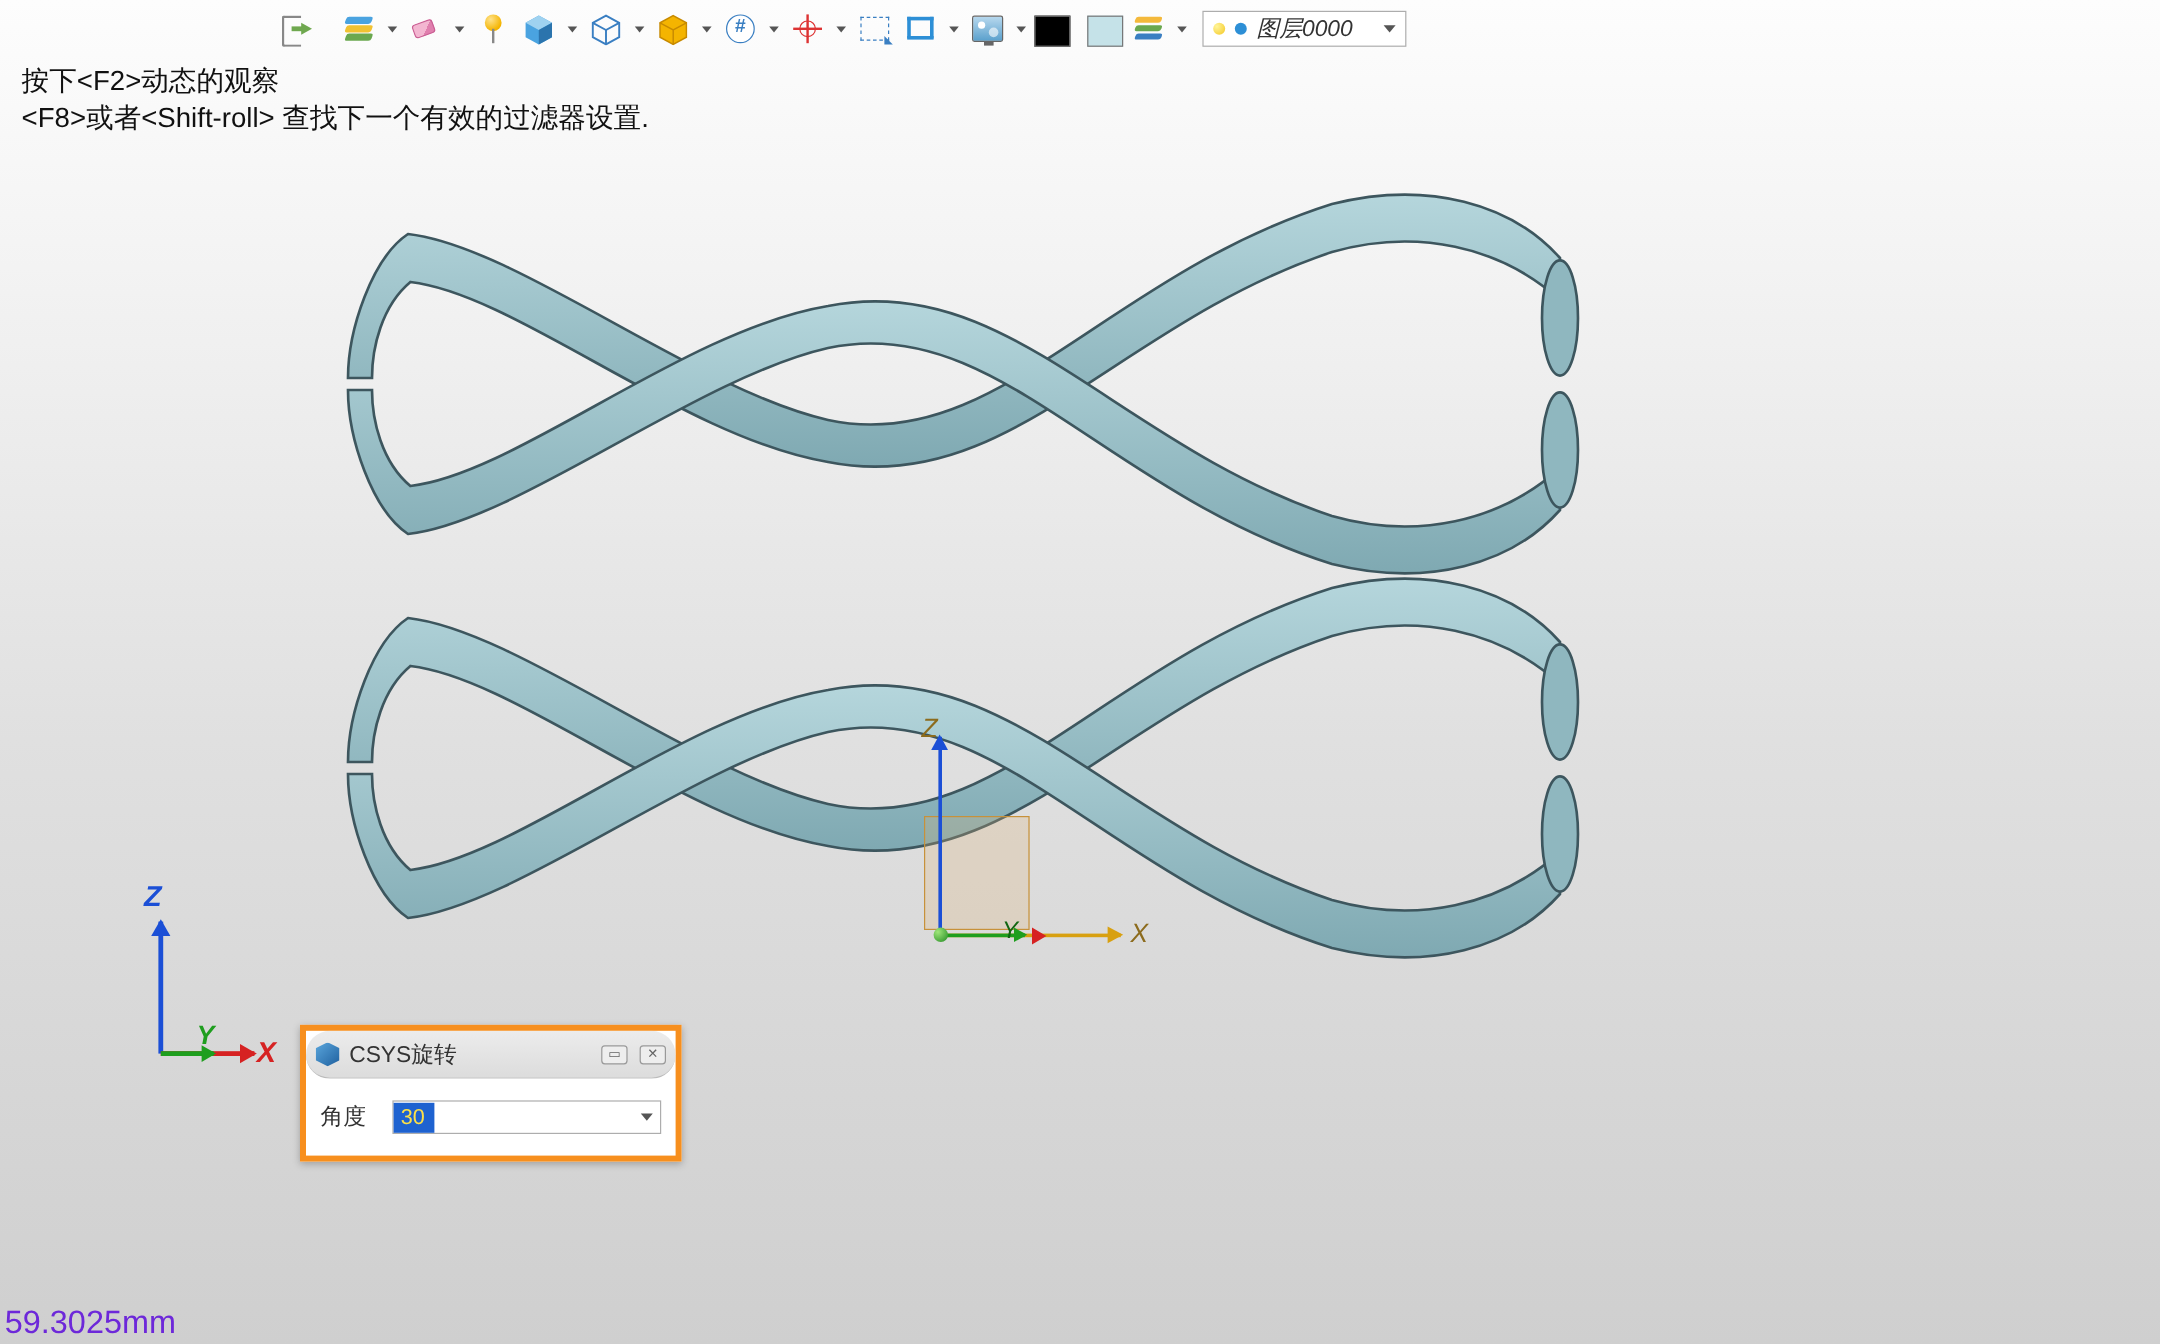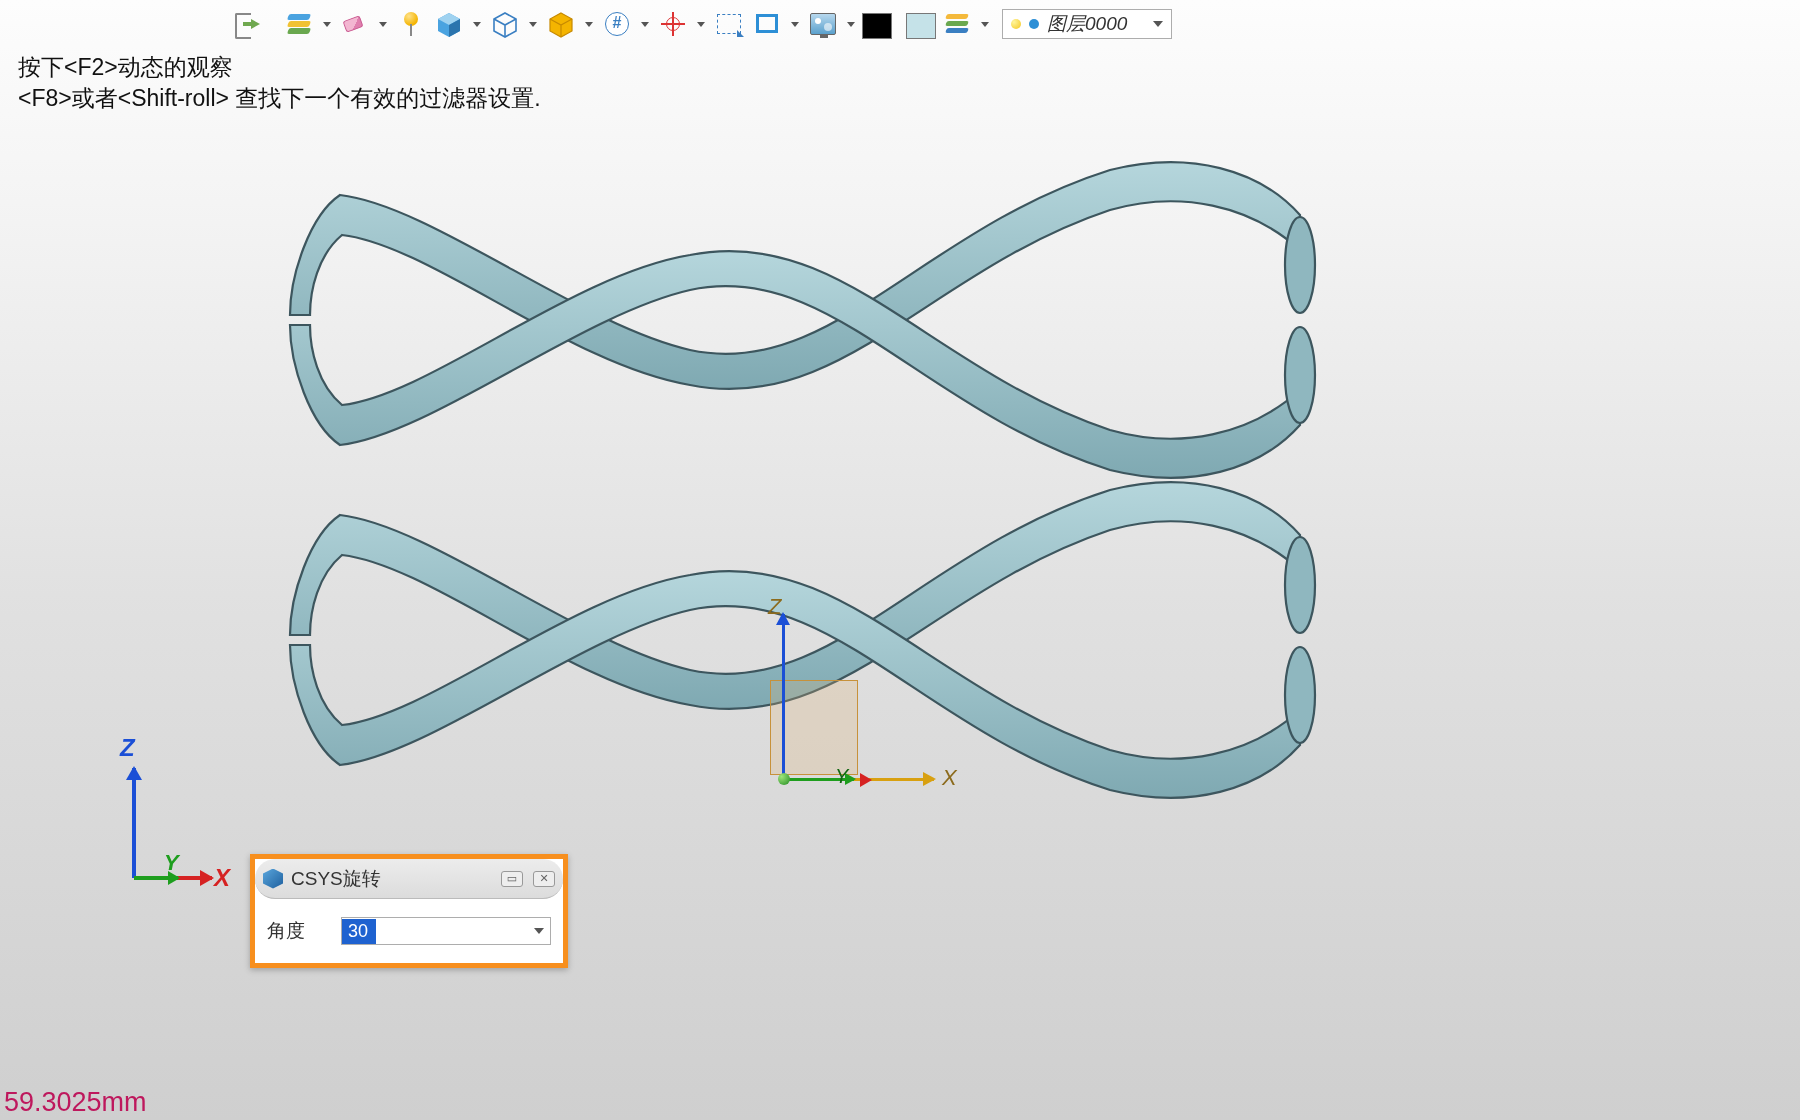--- a/index.html
+++ b/index.html
@@ -105,21 +105,21 @@
   }
   .bulb{width:10px;height:10px;border-radius:50%;background:radial-gradient(circle at 30% 30%,#fff59a,#f4c722);}
   .dot-blue{width:10px;height:10px;border-radius:50%;background:#2d8fd6;}
   .layer-field .spacer{flex:1;}
   .layer-field .v::after{content:"";border-left:5px solid transparent;border-right:5px solid transparent;border-top:6px solid #555;display:block;}
 
   
   .hints{position:absolute;left:18px;top:52px;font-size:23px;color:#111;line-height:1.35;}
 
   
-  .status{position:absolute;left:4px;bottom:2px;font-size:27px;color:#be185d;margin-top:23px;}
+  .status{position:absolute;left:4px;bottom:2px;font-size:27px;color:#6d28d9;margin-top:23px;}
 
   
   .axis-mini{position:absolute;left:112px;bottom:230px;width:110px;height:150px;}
   .axis-mini .z{position:absolute;left:20px;bottom:12px;width:4px;height:110px;background:#1b4fd6;}
   .axis-mini .z::before{content:"";position:absolute;top:-2px;left:-6px;border-left:8px solid transparent;border-right:8px solid transparent;border-bottom:14px solid #1b4fd6;}
   .axis-mini .x{position:absolute;left:22px;bottom:10px;width:78px;height:4px;background:#d62222;}
   .axis-mini .x::after{content:"";position:absolute;right:-2px;top:-6px;border-top:8px solid transparent;border-bottom:8px solid transparent;border-left:14px solid #d62222;}
   .axis-mini .y{position:absolute;left:22px;bottom:10px;width:44px;height:4px;background:#1e9e1e;}
   .axis-mini .y::after{content:"";position:absolute;right:-2px;top:-5px;border-top:7px solid transparent;border-bottom:7px solid transparent;border-left:12px solid #1e9e1e;}
   .axis-mini .lz{position:absolute;left:8px;top:-6px;color:#1b4fd6;font-size:24px;font-style:italic;font-weight:bold;}
@@ -148,24 +148,24 @@
     width:318px;border:5px solid #f78f1e;background:#fff;
     box-shadow:0 2px 6px rgba(0,0,0,.25);
   }
   .dlg-hd{height:40px;background:linear-gradient(#ececec,#dcdcdc);display:flex;align-items:center;padding:0 8px;gap:8px;border-bottom:1px solid #bbb;border-radius:20px;}
   .dlg-ic{width:20px;height:20px;position:relative;}
   .dlg-ic::before{content:"";position:absolute;inset:0;background:linear-gradient(135deg,#5aa6dc,#1e5f9e);clip-path:polygon(50% 0,100% 25%,100% 75%,50% 100%,0 75%,0 25%);}
   .dlg-title{font-size:19px;color:#333;}
   .dlg-hd .sp{flex:1;}
   .dlg-btns{display:flex;gap:10px;}
   .dlg-min,.dlg-close{width:22px;height:16px;border:1px solid #999;border-radius:3px;background:#eee;display:flex;align-items:center;justify-content:center;cursor:pointer;font-size:11px;color:#666;}
-  .dlg-body{padding:18px 12px;display:flex;align-items:center;gap:14px;}
+  .dlg-body{padding:18px 12px;display:flex;align-items:center;}
   .dlg-label{font-size:19px;color:#333;width:60px;}
   .dlg-input{flex:1;height:28px;border:1px solid #adadad;display:flex;align-items:center;background:#fff;}
-  .dlg-input .val{background:#1e62d0;color:#ffffff;padding:2px 6px;font-size:18px;min-width:34px;text-align:left;}
+  .dlg-input .val{background:#1e62d0;color:#fde047;padding:2px 6px;font-size:18px;min-width:34px;text-align:left;}
   .dlg-input .sp{flex:1;}
   .dlg-input .v{width:22px;display:flex;align-items:center;justify-content:center;}
   .dlg-input .v::after{content:"";border-left:5px solid transparent;border-right:5px solid transparent;border-top:6px solid #555;}
 
   
   .art{position:absolute;left:270px;top:115px;width:1060px;height:770px;pointer-events:none;}
   .art svg{width:100%;height:100%;}
 </style>
 </head>
 <body>

